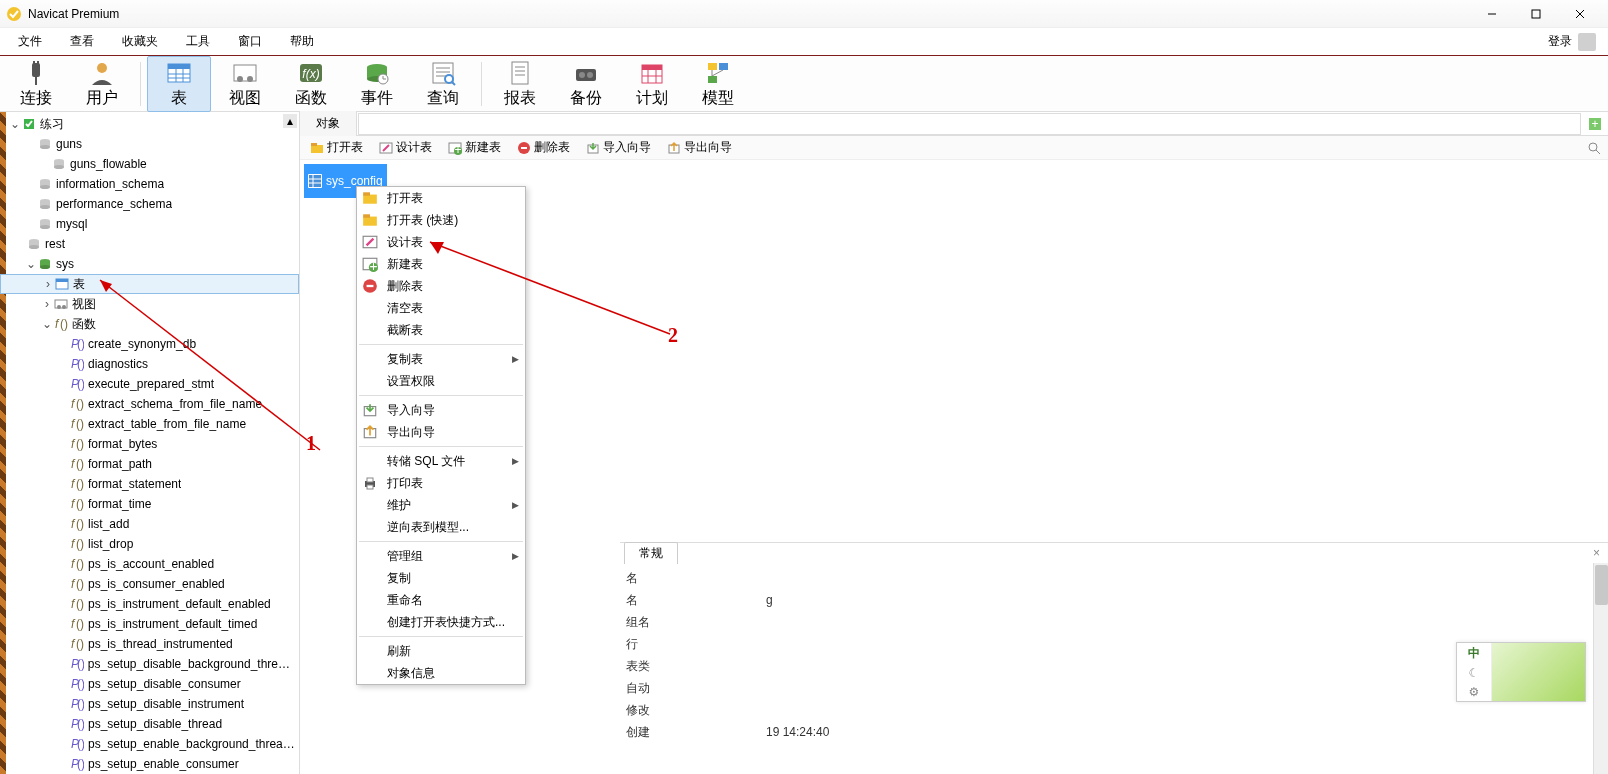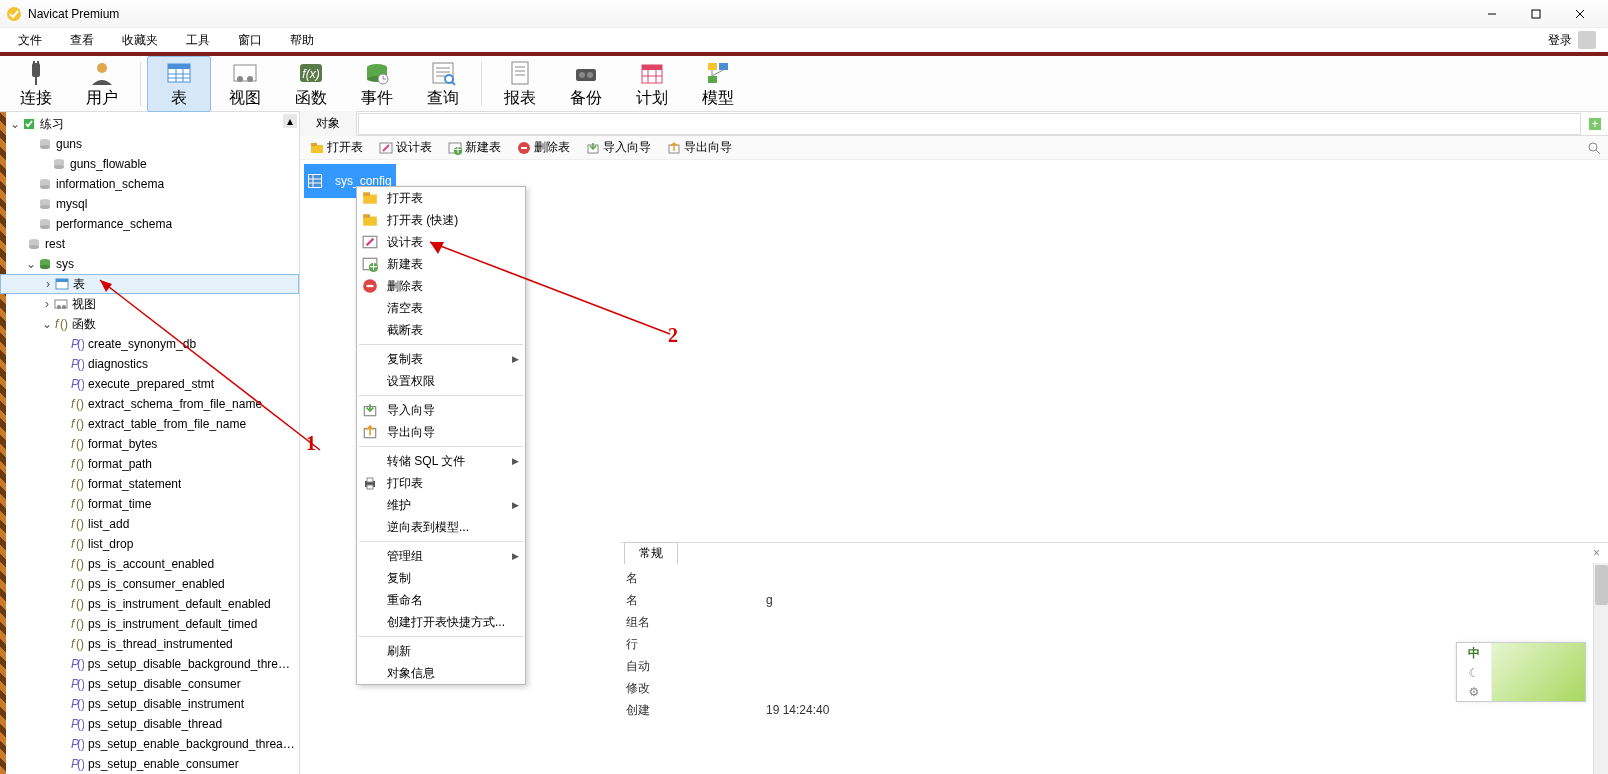--- a/index.html
+++ b/index.html
@@ -6,21 +6,21 @@
 body { width:1608px; height:774px; background:#fff; overflow:hidden; position:relative; }
 
 
 .titlebar { height:28px; display:flex; align-items:center; padding:0 6px; border-bottom:1px solid #eee; background:linear-gradient(#fdfdfd,#f5f5f5); }
 .titlebar .icon { width:16px; height:16px; margin-right:6px; }
 .titlebar .spacer { flex:1; }
 .win-btn { width:44px; height:28px; display:flex; align-items:center; justify-content:center; color:#222; }
 .win-btn svg { width:10px; height:10px; }
 
 
-.menubar { height:28px; display:flex; align-items:center; padding:0 4px; background:#fff; border-bottom:4px solid #7f1d1d; }
+.menubar { height:28px; display:flex; align-items:center; padding:0 4px; background:#fff; border-bottom:1px solid #7f1d1d; }
 .menubar .menu { padding:4px 14px; }
 .menubar .spacer { flex:1; }
 .menubar .login { padding:4px 8px; display:flex; align-items:center; gap:6px; }
 .avatar { width:18px; height:18px; background:#d0d0d0; border-radius:2px; }
 
 
 .ribbon { height:56px; display:flex; align-items:center; background:#fdfdfd; border-bottom:1px solid #ddd; padding:2px 4px; gap:2px; }
 .rb-btn { width:64px; height:56px; display:flex; flex-direction:column; align-items:center; justify-content:center; gap:1px; border:1px solid transparent; border-radius:2px; }
 .rb-btn .lbl { font-size:16px; }
 .rb-btn.active { background:#d6e8f8; border-color:#8fbfe8; }
@@ -45,21 +45,21 @@
 .obj-tab { padding:4px 16px; border-right:1px solid #ddd; background:#f6f6f6; }
 .obj-input { flex:1; height:22px; border:1px solid #ddd; margin:1px; }
 .obj-right { width:26px; height:22px; display:flex; align-items:center; justify-content:center; }
 
 .tablebar { height:24px; display:flex; align-items:center; gap:8px; padding:0 6px; border-bottom:1px solid #eee; background:#fafafa; }
 .tb-btn { display:flex; align-items:center; gap:3px; padding:2px 4px; }
 .tb-btn svg { width:14px; height:14px; }
 .search-ic { margin-left:auto; width:16px; height:16px; }
 
 .obj-area { flex:1; position:relative; background:#fff; }
-.sel-obj { position:absolute; left:4px; top:4px; display:flex; align-items:center; height:18px; background:#3399ff; color:#fff; padding:17px 4px; gap:13px;justify-content:flex-end; }
+.sel-obj { position:absolute; left:4px; top:4px; display:flex; align-items:center; height:18px; background:#3399ff; color:#fff; padding:17px 4px; gap:4px;justify-content:flex-end; }
 .sel-obj .ic { width:14px; height:14px; background:#fff; border-radius:1px; }
 .sel-obj .ic svg { width:14px; height:14px; }
 
 
 .ctx { position:absolute; left:356px; top:186px; width:170px; background:#fff; border:1px solid #bbb; box-shadow:2px 2px 6px rgba(0,0,0,0.2); z-index:200; }
 .ctx .item { height:22px; display:flex; align-items:center; padding:0 18px 0 30px; position:relative; }
 .ctx .item .ic { position:absolute; left:5px; width:16px; height:16px; display:flex; align-items:center; justify-content:center; }
 .ctx .item .arw { position:absolute; right:6px; font-size:9px; color:#555; }
 .ctx .sep { height:1px; background:#ddd; margin:3px 2px; }
 
@@ -288,32 +288,32 @@
         </div>
         <div class="row" style="padding-left: 24px;">
           <span class="tw"></span>
           <span class="tic">
             <svg width="14" height="14" viewBox="0 0 14 14">
               <ellipse cx="7" cy="4" rx="5" ry="2" fill="#c9c9c9"></ellipse>
               <rect x="2" y="4" width="10" height="6" fill="#c9c9c9"></rect>
               <ellipse cx="7" cy="10" rx="5" ry="2" fill="#b0b0b0"></ellipse>
             </svg>
           </span>
-          <span class="lbl">mysql</span>
+          <span class="lbl">performance_schema</span>
         </div>
         <div class="row" style="padding-left: 24px;">
           <span class="tw"></span>
           <span class="tic">
             <svg width="14" height="14" viewBox="0 0 14 14">
               <ellipse cx="7" cy="4" rx="5" ry="2" fill="#c9c9c9"></ellipse>
               <rect x="2" y="4" width="10" height="6" fill="#c9c9c9"></rect>
               <ellipse cx="7" cy="10" rx="5" ry="2" fill="#b0b0b0"></ellipse>
             </svg>
           </span>
-          <span class="lbl">performance_schema</span>
+          <span class="lbl">mysql</span>
         </div>
         <div class="row" style="padding-left: 13px;">
           <span class="tw"></span>
           <span class="tic">
             <svg width="14" height="14" viewBox="0 0 14 14">
               <ellipse cx="7" cy="4" rx="5" ry="2" fill="#c9c9c9"></ellipse>
               <rect x="2" y="4" width="10" height="6" fill="#c9c9c9"></rect>
               <ellipse cx="7" cy="10" rx="5" ry="2" fill="#b0b0b0"></ellipse>
             </svg>
           </span>
@@ -679,20 +679,24 @@
           </div>
           <div class="row">
             <span class="k">组名</span>
             <span class="v"></span>
           </div>
           <div class="row">
             <span class="k">行</span>
             <span class="v"></span>
           </div>
           <div class="row">
+            <span class="k">表类</span>
+            <span class="v"></span>
+          </div>
+          <div class="row">
             <span class="k">自动</span>
             <span class="v"></span>
           </div>
           <div class="row">
             <span class="k">修改</span>
             <span class="v"></span>
           </div>
           <div class="row">
             <span class="k">创建</span>
             <span class="v">19 14:24:40</span>

